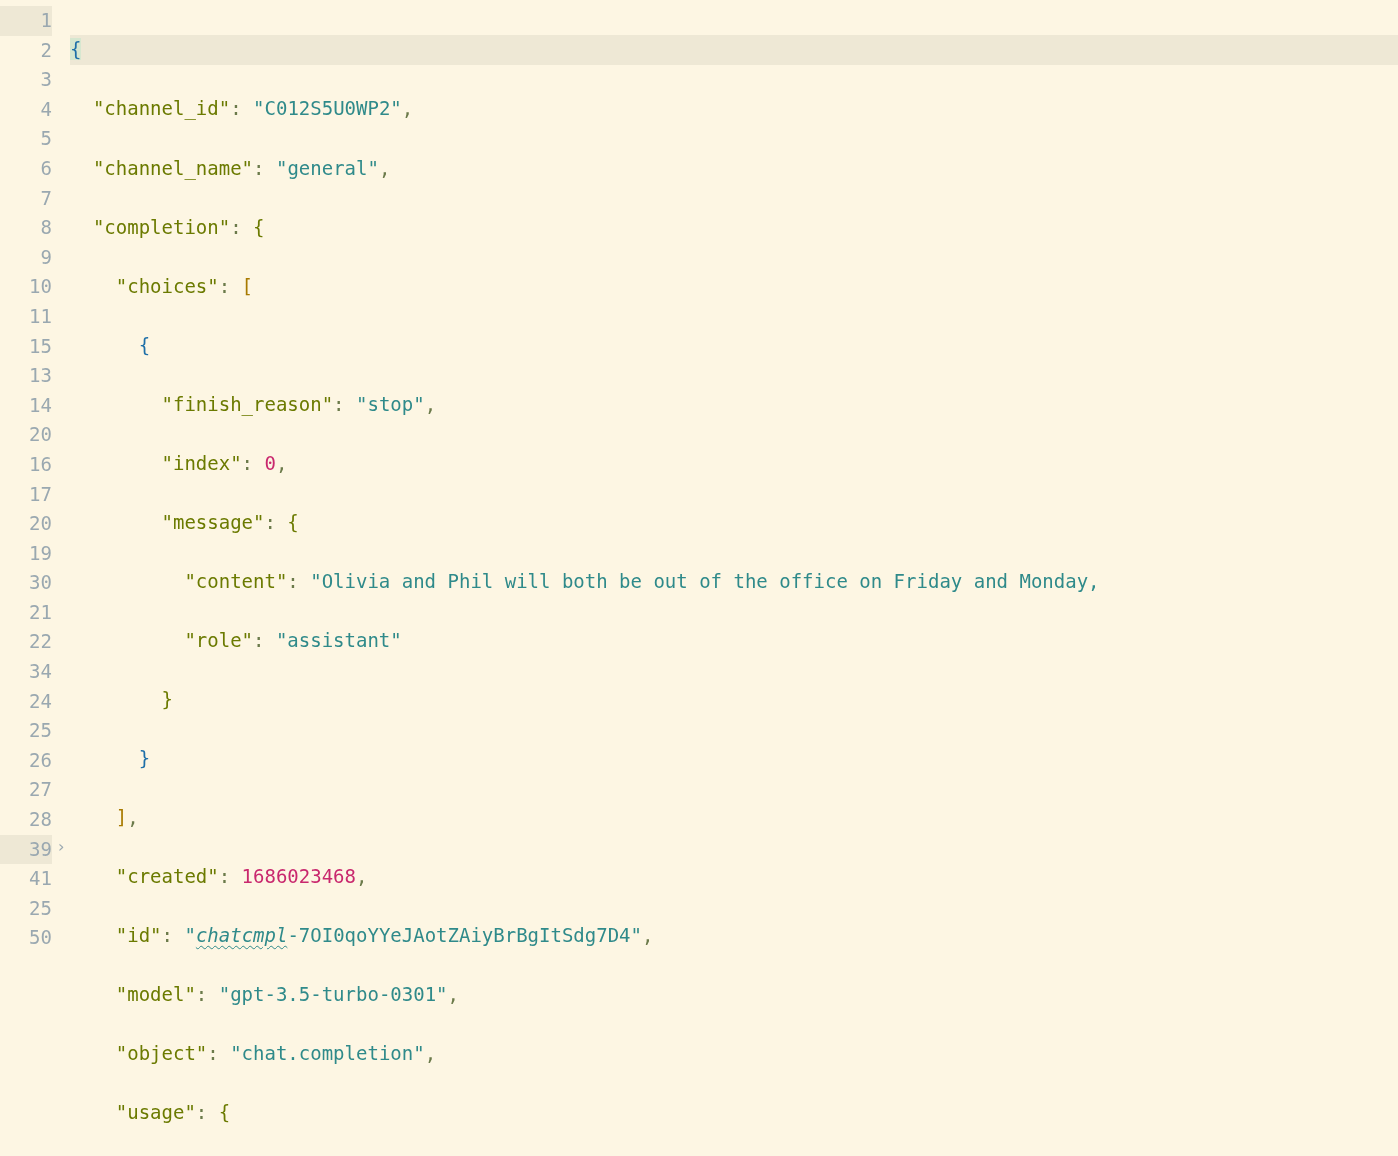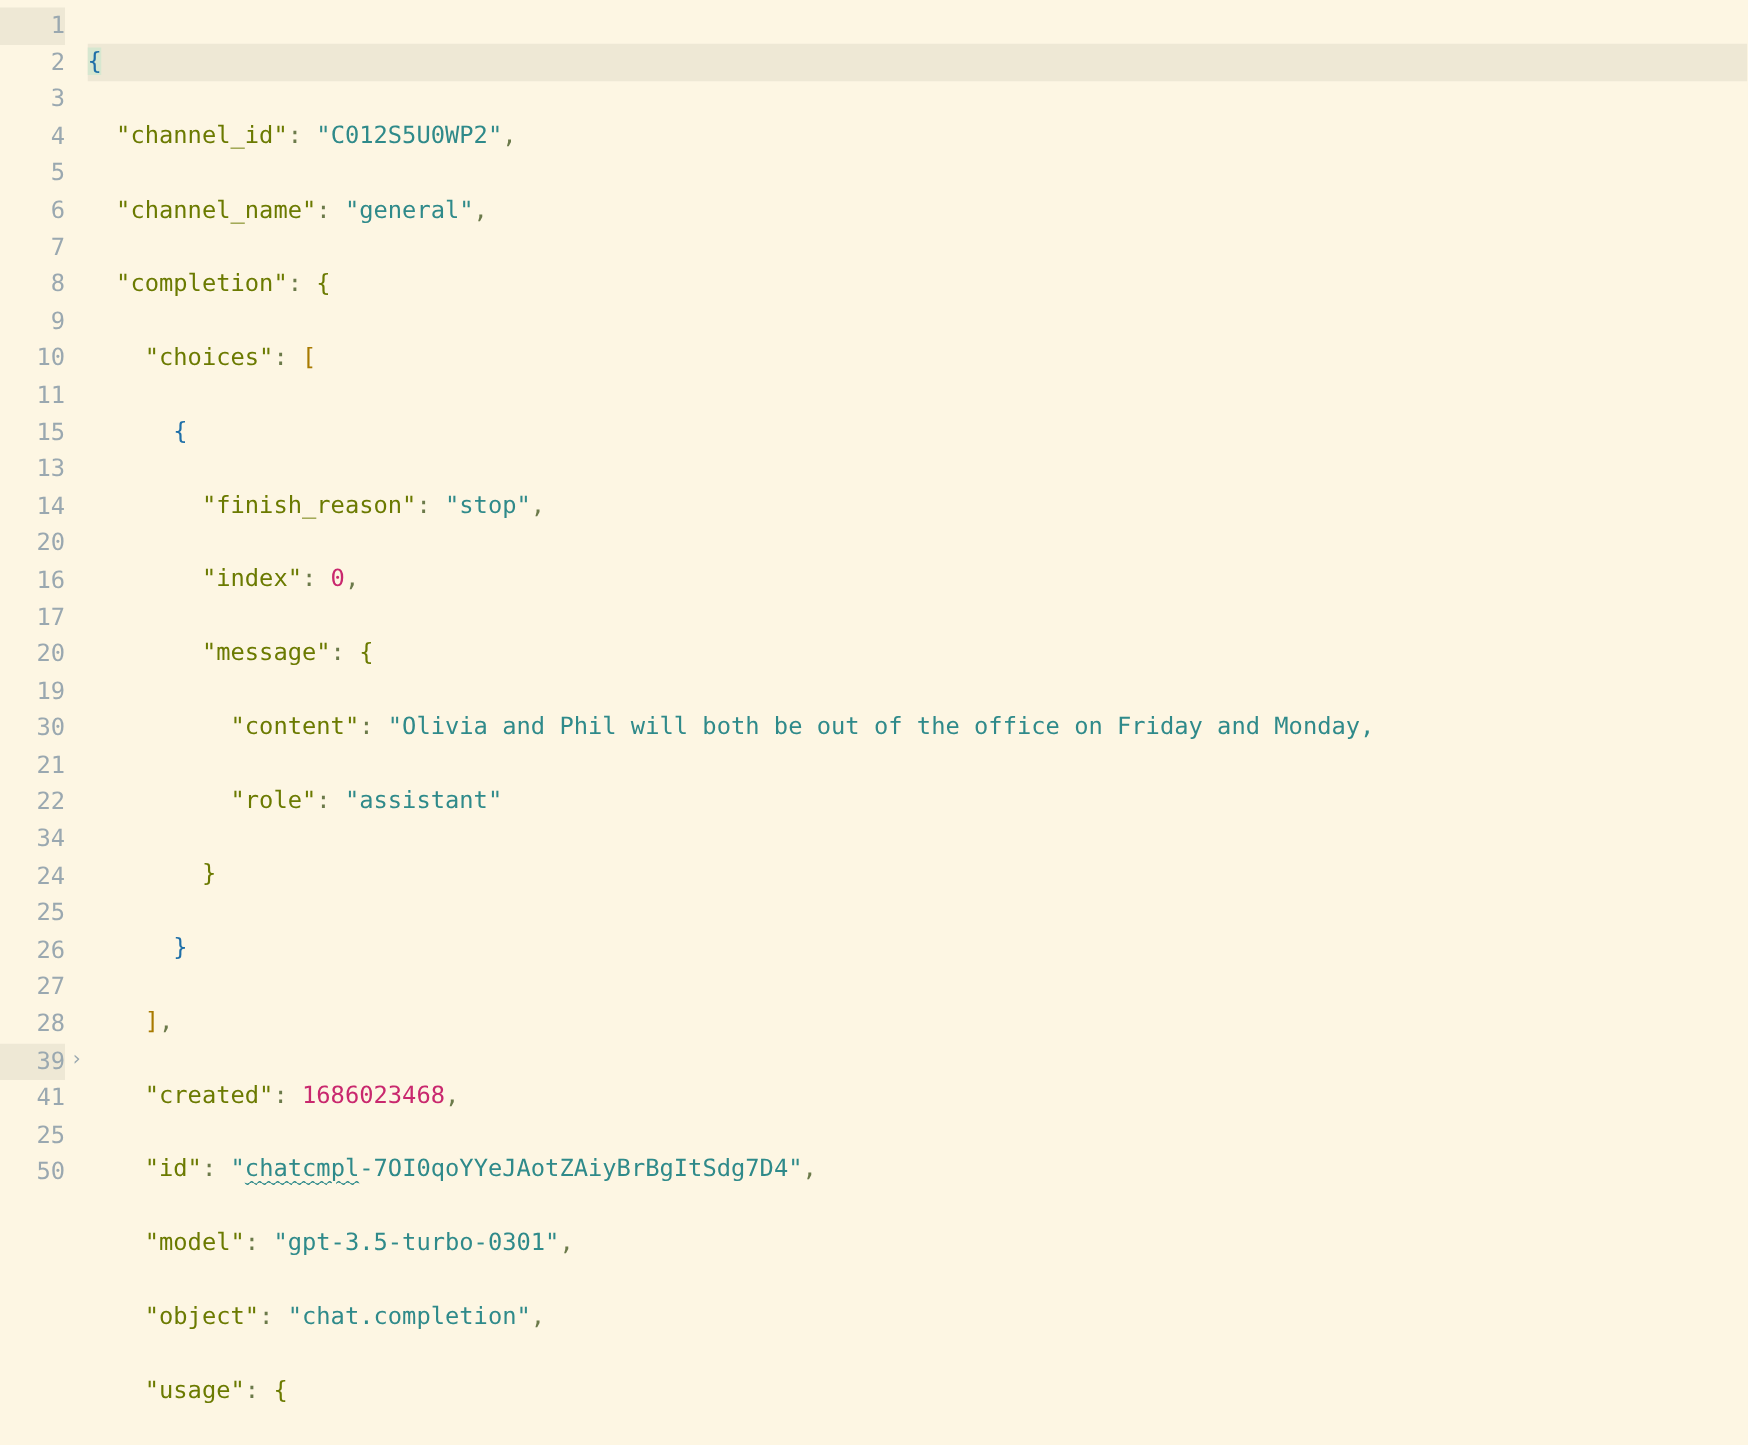--- a/index.html
+++ b/index.html
@@ -58,20 +58,21 @@
   .n { color: #c9286e; } 
   .p-brace { color: #1e6fa8; } 
   .p-bracket { color: #a87a00; } 
   .p-brace-olive { color: #6b7a00; }
   .punct { color: #6b7a4a; } 
   .kwd { color: #6b7a00; } 
   .squiggle {
     text-decoration: underline wavy #2f8a8a;
     text-decoration-thickness: 1.2px;
     text-underline-offset: 3px;
+    font-style: italic;
   }
 </style>
 </head>
 <body>
 
 <div class="editor">
   <div class="gutter">
     <div class="ln hl-line">1</div>
     <div class="ln">2</div>
     <div class="ln">3</div>

